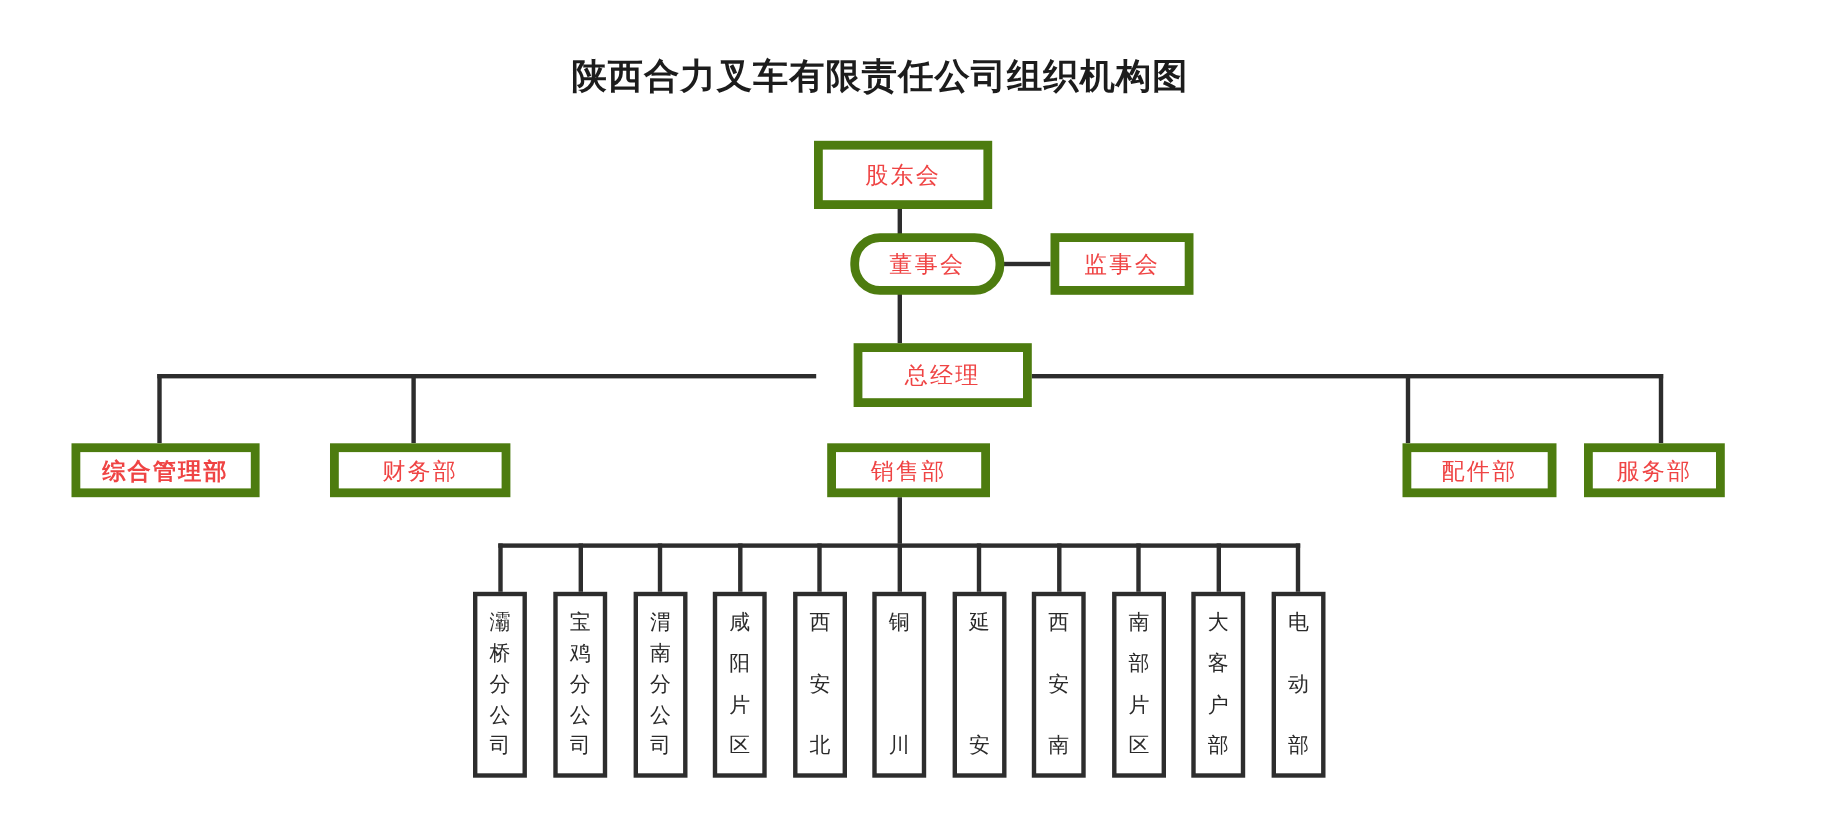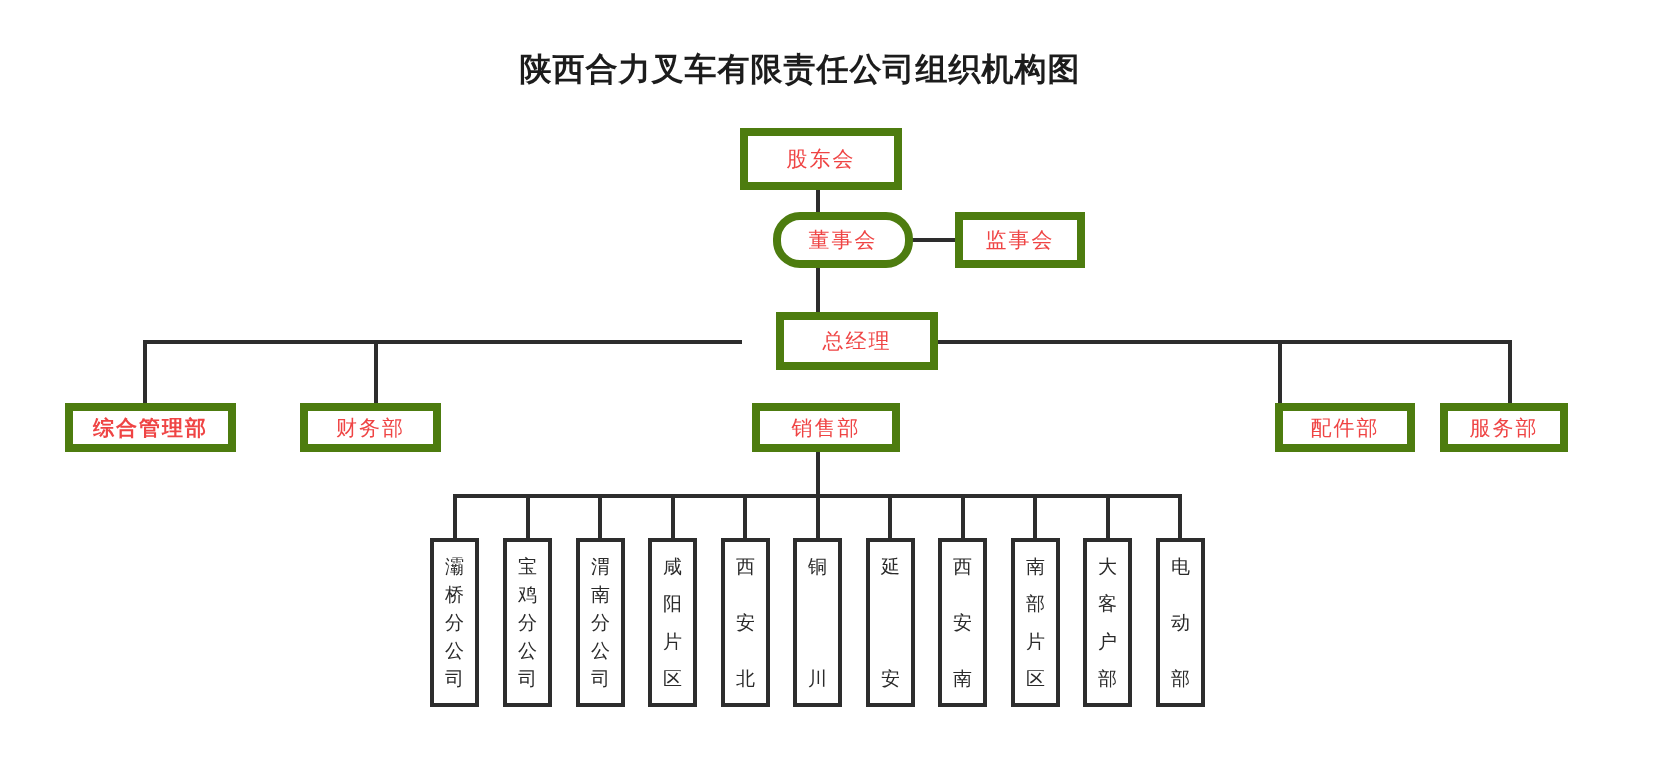--- a/index.html
+++ b/index.html
@@ -89,21 +89,21 @@
   <div class="vline" style="left:1033px; top:494px; height:46px;"></div>
   <div class="vline" style="left:1106px; top:494px; height:46px;"></div>
   <div class="vline" style="left:1178px; top:494px; height:46px;"></div>
 
   <div class="node" style="left:740px; top:128px; width:162px; height:62px;">股东会</div>
   <div class="node" style="left:773px; top:212px; width:140px; height:56px;border-radius:27px;">董事会</div>
   <div class="node" style="left:955px; top:212px; width:130px; height:56px;">监事会</div>
   <div class="node" style="left:740px; top:312px; width:162px; height:58px;margin-left:36px;">总经理</div>
 
   <div class="node dept" style="left:65px; width:171px;font-weight:bold;">综合管理部</div>
-  <div class="node dept" style="left:300px; width:141px;">财务部</div>
+  <div class="node dept" style="left:300px; width:164px;">财务部</div>
   <div class="node dept" style="left:752px; width:148px;">销售部</div>
   <div class="node dept" style="left:1275px; width:140px;">配件部</div>
   <div class="node dept" style="left:1440px; width:128px;">服务部</div>
 
   <div class="vnode" style="left:430px;">
       <span class="vchar">灞</span>
       <span class="vchar">桥</span>
       <span class="vchar">分</span>
       <span class="vchar">公</span>
       <span class="vchar">司</span>

